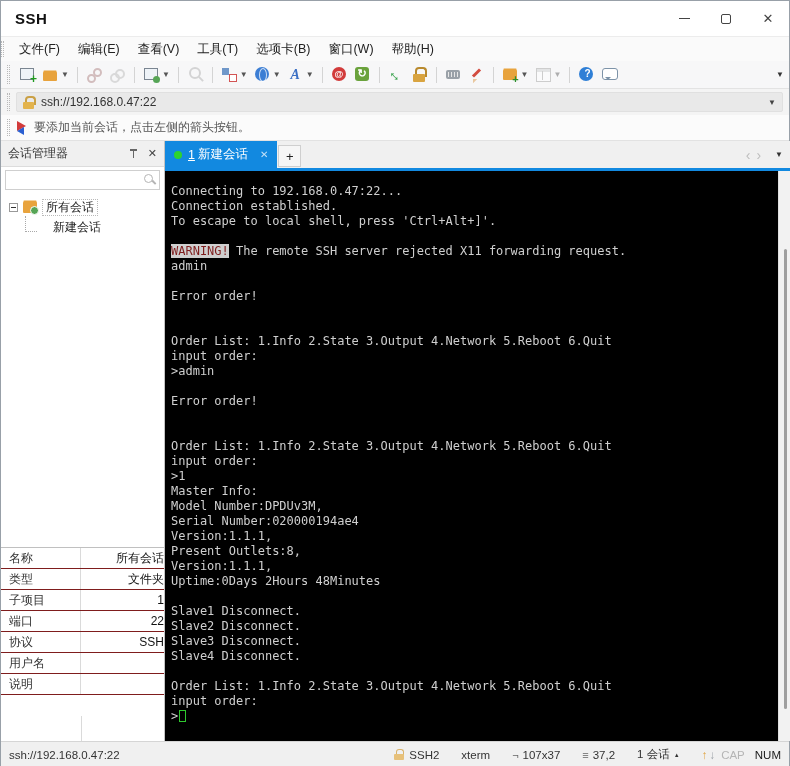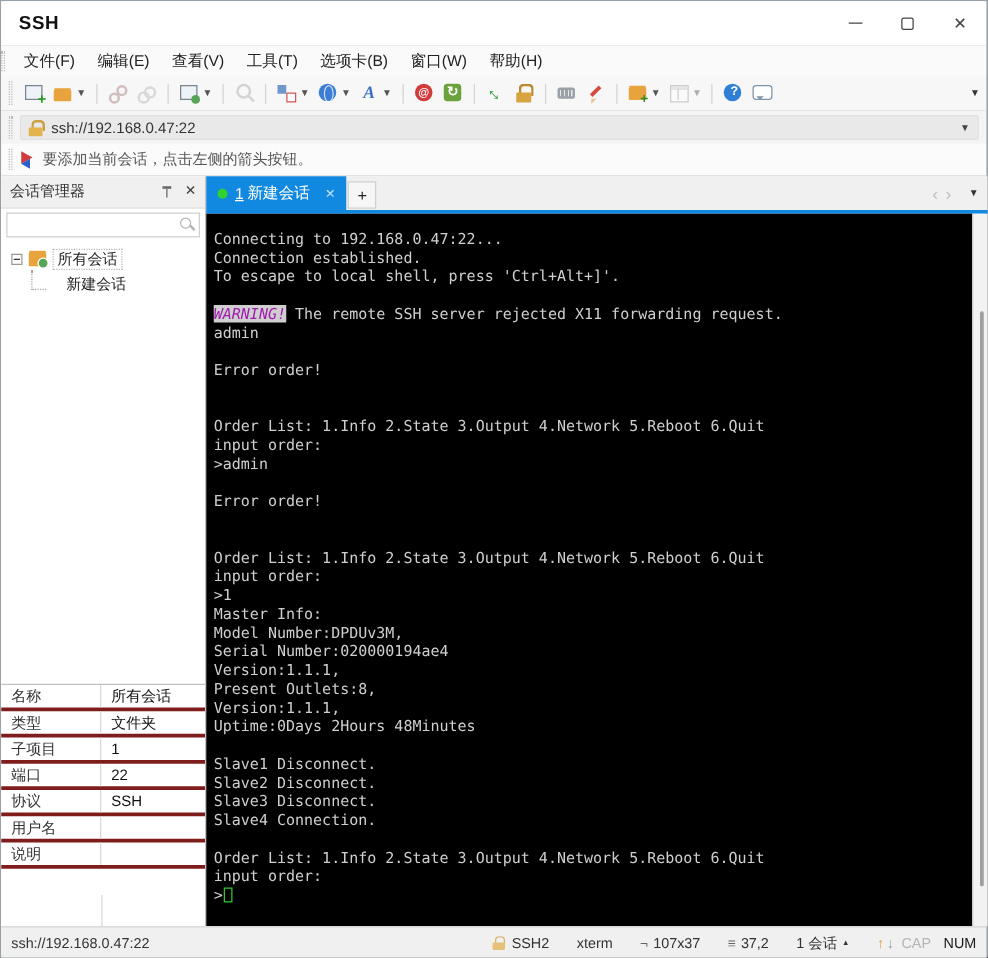--- a/index.html
+++ b/index.html
@@ -99,42 +99,42 @@
   .expand-box { width:9px; height:9px; border:1px solid #999; margin:0 5px 0 8px; position:relative; background:#fff; }
   .expand-box::before { content:""; position:absolute; left:1px; top:3px; width:5px; height:1px; background:#333; }
   .folder-icon { width:14px; height:11px; background:#e8a33d; border-radius:1px; position:relative; margin-right:5px; box-shadow:0 -2px 0 -0.5px #e8a33d; }
   .folder-icon::after { content:""; position:absolute; right:-2px; bottom:-2px; width:7px; height:7px; background:#56a556; border-radius:50%; border:1px solid #fff; }
   .tree-label-root { border:1px dotted #b9b9b9; padding:0 3px; line-height:15px; }
   .tree-connector { width:12px; height:16px; border-left:1px dotted #a9a9a9; border-bottom:1px dotted #a9a9a9; margin:0 6px 6px 24px; }
   .tree-label-child { padding-left:10px; }
 
   
   .sm-props { position:absolute; left:0; top:406px; width:100%; bottom:0; border-top:1px solid #c0c0c0; background:#fff; }
-  .prop-row { display:flex; height:21px; border-bottom:3px solid #7f1d1d; font-size:12px; align-items:center; }
+  .prop-row { display:flex; height:21px; border-bottom:1px solid #7f1d1d; font-size:12px; align-items:center;text-align:right; }
   .prop-label { width:80px; padding-left:8px; color:#333; border-right:1px solid #dadada; height:100%; display:flex; align-items:center; }
   .prop-value { flex:1; padding-left:8px; color:#111; }
   .prop-filler { position:absolute; left:0; right:0; bottom:0; top:168px; }
   .prop-filler::before { content:""; position:absolute; left:80px; top:0; bottom:0; width:1px; background:#dadada; }
 
   
   .tabbar { position:absolute; left:164px; top:140px; width:626px; height:27px; background:#f0f0f0; display:flex; align-items:flex-end; }
   .tab-active { height:27px; background:#1289e0; color:#fff; display:flex; align-items:center; padding:0 9px; font-size:12.5px; }
   .tab-dot { width:8px; height:8px; border-radius:50%; background:#2ed32e; margin-right:6px; }
   .tab-number { text-decoration:underline; margin-right:3px; }
   .tab-close { color:rgba(255,255,255,.75); font-size:10px; margin-left:12px; }
   .tab-new { width:23px; height:22px; margin:0 0 1px 1px; background:#f6f6f6; border:1px solid #cfcfcf; display:flex; align-items:center; justify-content:center; font-size:13px; color:#222; }
   .tab-controls { margin-left:auto; display:flex; align-items:center; height:100%; padding-right:8px; gap:6px; }
   .tab-chevron { color:#bdbdbd; font-size:14px; line-height:1; }
   .tab-menu-caret { color:#333; font-size:8px; margin-left:8px; }
   .tab-strip { position:absolute; left:164px; top:167px; width:626px; height:3px; background:#1289e0; }
 
   
   .terminal { position:absolute; left:164px; top:170px; width:613px; height:570px; background:#000; padding:13px 0 0 6px; font-family:"DejaVu Sans Mono",monospace; font-size:12px; color:#cfcfcf; overflow:hidden; }
   .tl { height:15px; white-space:pre; }
-  .inv { background:#cfcfcf; color:#a21caf;font-style:italic; }
+  .inv { background:#cfcfcf; color:#7f1d1d; }
   .cursor { display:inline-block; width:7px; height:12px; border:1px solid #2ec82e; vertical-align:-2px; margin-left:1px; }
 
   .term-scrollbar { position:absolute; left:777px; top:170px; width:13px; height:570px; background:#f2f2f2; border-left:1px solid #e0e0e0; }
   .term-thumb { position:absolute; left:5px; width:3px; top:78px; height:460px; background:#9f9f9f; border-radius:2px; }
 
   
   .statusbar { position:absolute; left:0; top:740px; width:100%; height:26px; background:#f0f0f0; border-top:1px solid #d5d5d5; display:flex; align-items:center; padding:0 8px; font-size:11.5px; color:#333; }
   .sb-left { margin-right:auto; }
   .sb-item { display:flex; align-items:center; margin-left:22px; white-space:nowrap; }
   .sb-lock { width:10px; height:11px; position:relative; margin-right:5px; }
@@ -374,21 +374,21 @@
         <div class="tl">Model Number:DPDUv3M,</div>
         <div class="tl">Serial Number:020000194ae4</div>
         <div class="tl">Version:1.1.1,</div>
         <div class="tl">Present Outlets:8,</div>
         <div class="tl">Version:1.1.1,</div>
         <div class="tl">Uptime:0Days 2Hours 48Minutes</div>
         <div class="tl"></div>
         <div class="tl">Slave1 Disconnect.</div>
         <div class="tl">Slave2 Disconnect.</div>
         <div class="tl">Slave3 Disconnect.</div>
-        <div class="tl">Slave4 Connection.</div>
+        <div class="tl">Slave4 Disconnect.</div>
         <div class="tl"></div>
         <div class="tl">Order List: 1.Info 2.State 3.Output 4.Network 5.Reboot 6.Quit</div>
         <div class="tl">input order:</div>
         <div class="tl">&gt;<span class="cursor"></span></div>
       </div>
   </div>
   <div class="term-scrollbar">
     <div class="term-thumb"></div>
   </div>
 

